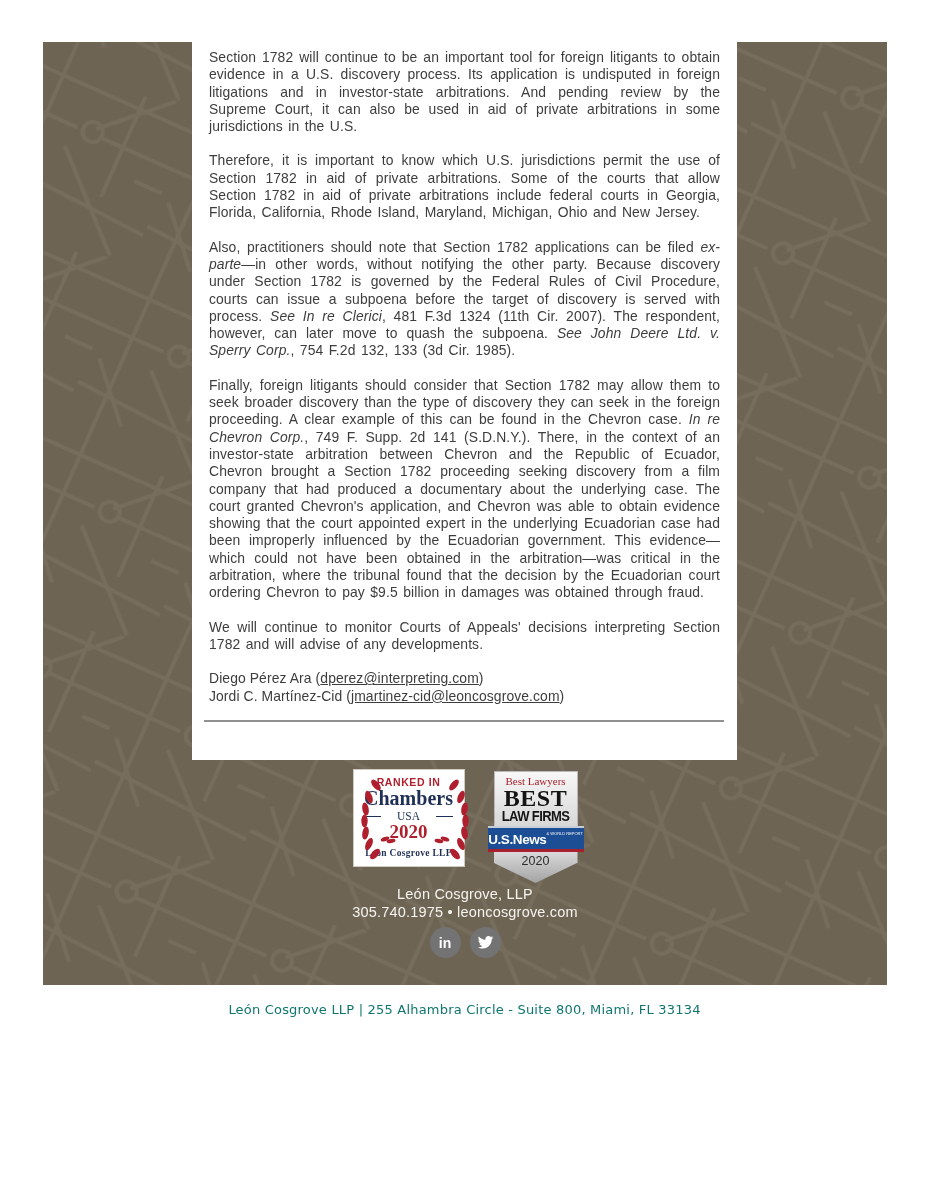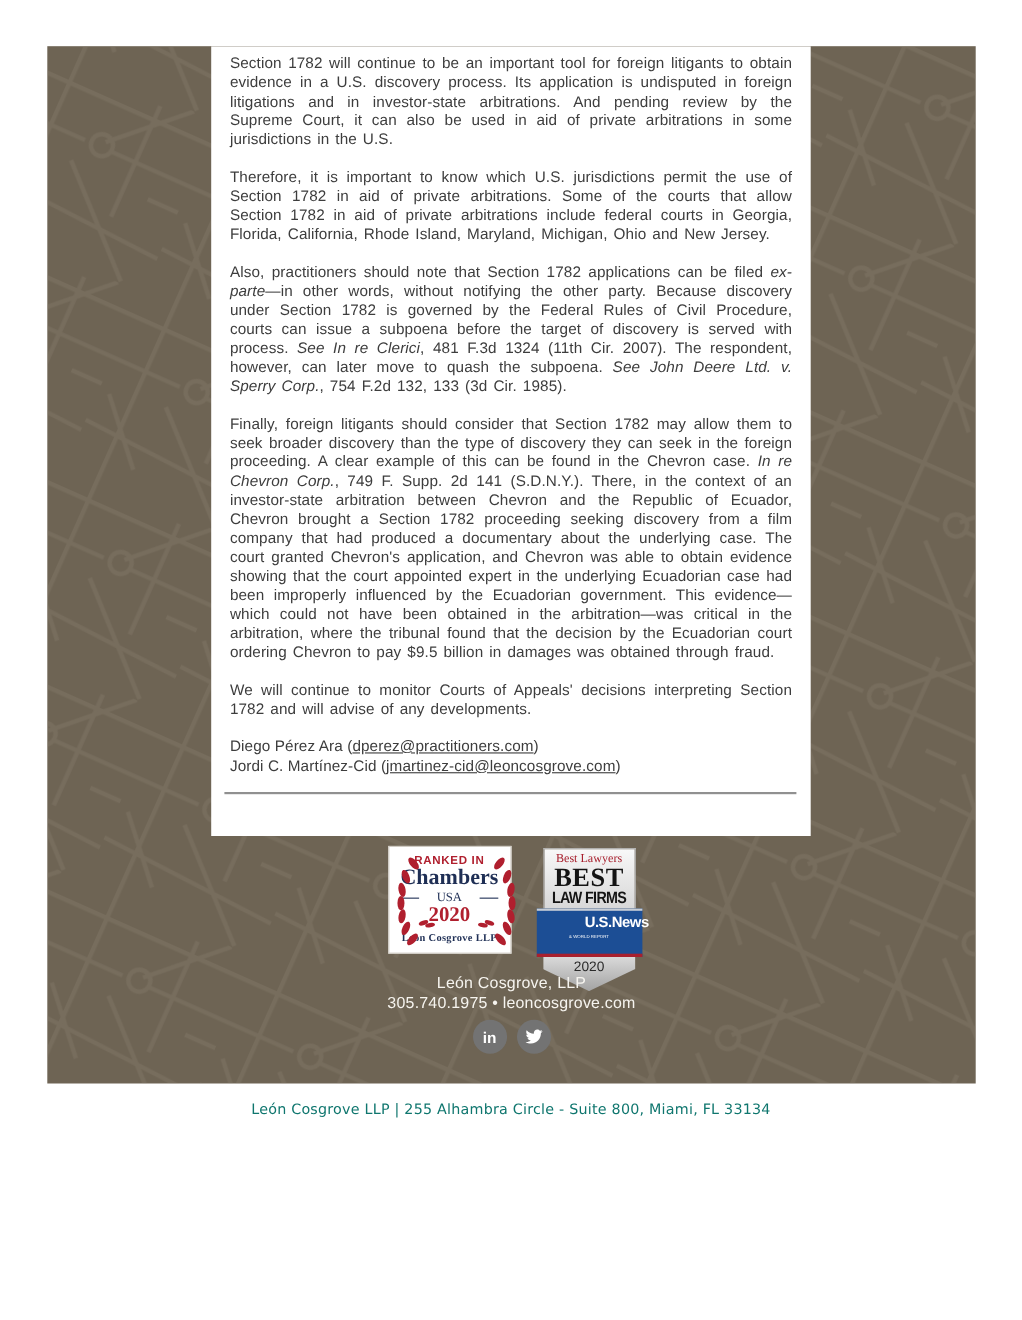--- a/index.html
+++ b/index.html
@@ -38,21 +38,21 @@
 
   .badge-blf { position:relative; width:84px; margin-top:2px; cursor:pointer; }
   .blf-top { background:linear-gradient(#f8f8f8,#d7d7d7); border:1px solid #b9b9b9; border-bottom:none;
              padding:3px 2px 3px; text-align:center; }
   .blf-bl  { font-family:"Liberation Serif", serif; color:#a8202e; font-size:11px; line-height:12px; }
   .blf-best{ font-family:"Liberation Serif", serif; font-weight:bold; color:#141414; font-size:24px; line-height:22px; letter-spacing:0.5px; }
   .blf-lawfirms { font-family:"Liberation Sans", sans-serif; font-weight:bold; color:#141414; font-size:13px;
                   line-height:14px; letter-spacing:-0.6px; transform:scaleY(1.15); }
   .blf-band { position:relative; left:-6px; width:96px; background:#1c4e95; border-top:2px solid #c6cdd6;
               border-bottom:3px solid #a8202e; color:#ffffff; text-align:center; padding:2px 0 1px; }
-  .blf-usnews { font-weight:bold; font-size:13.5px; letter-spacing:-0.4px;padding-left:44px; }
+  .blf-usnews { font-weight:bold; font-size:13.5px; letter-spacing:-0.4px; }
   .blf-wr { font-size:4px; display:inline-block; vertical-align:top; margin-top:1px; letter-spacing:0; }
   .blf-point { width:84px; height:31px; background:linear-gradient(#d9d9d9,#a3a3a3);
                clip-path:polygon(0 0,100% 0,100% 35%,50% 100%,0 35%); text-align:center;
                font-size:12.5px; color:#2a2a2a; padding-top:2px; }
 
   
   .footer-info { position:absolute; left:0; top:843px; width:100%; text-align:center; color:#f6f4ef;
                  font-size:14.5px; line-height:18px; letter-spacing:0.2px; z-index:2; }
   .social-row { position:absolute; left:0; top:885px; width:100%; display:flex; justify-content:center; gap:9px; z-index:2; }
   .social { width:31px; height:31px; border-radius:50%; background:#737373; color:#ffffff; display:flex;
@@ -94,21 +94,21 @@
     <div class="card">
       <div>
           <p class="para"><span>Section 1782 will continue to be an important tool for foreign litigants to obtain evidence in a U.S. discovery process. Its application is undisputed in foreign litigations and in investor-state arbitrations. And pending review by the Supreme Court, it can also be used in aid of private arbitrations in some jurisdictions in the U.S.</span></p>
           <p class="para"><span>Therefore, it is important to know which U.S. jurisdictions permit the use of Section 1782 in aid of private arbitrations. Some of the courts that allow Section 1782 in aid of private arbitrations include federal courts in Georgia, Florida, California, Rhode Island, Maryland, Michigan, Ohio and New Jersey.</span></p>
           <p class="para"><span>Also, practitioners should note that Section 1782 applications can be filed </span><em>ex-parte</em><span>—in other words, without notifying the other party. Because discovery under Section 1782 is governed by the Federal Rules of Civil Procedure, courts can issue a subpoena before the target of discovery is served with process. </span><em>See In re Clerici</em><span>, 481 F.3d 1324 (11th Cir. 2007). The respondent, however, can later move to quash the subpoena. </span><em>See John Deere Ltd. v. Sperry Corp.</em><span>, 754 F.2d 132, 133 (3d Cir. 1985).</span></p>
           <p class="para"><span>Finally, foreign litigants should consider that Section 1782 may allow them to seek broader discovery than the type of discovery they can seek in the foreign proceeding. A clear example of this can be found in the Chevron case. </span><em>In re Chevron Corp.</em><span>, 749 F. Supp. 2d 141 (S.D.N.Y.). There, in the context of an investor-state arbitration between Chevron and the Republic of Ecuador, Chevron brought a Section 1782 proceeding seeking discovery from a film company that had produced a documentary about the underlying case. The court granted Chevron's application, and Chevron was able to obtain evidence showing that the court appointed expert in the underlying Ecuadorian case had been improperly influenced by the Ecuadorian government. This evidence—which could not have been obtained in the arbitration—was critical in the arbitration, where the tribunal found that the decision by the Ecuadorian court ordering Chevron to pay $9.5 billion in damages was obtained through fraud.</span></p>
           <p class="para"><span>We will continue to monitor Courts of Appeals' decisions interpreting Section 1782 and will advise of any developments.</span></p>
         </div>
 
       <div class="contact-lines">
-        <div><span>Diego Pérez Ara (</span><a class="email">dperez@practitioners.com</a><span>)</span></div>
+        <div><span>Diego Pérez Ara (</span><a class="email">dperez@interpreting.com</a><span>)</span></div>
         <div><span>Jordi C. Martínez-Cid (</span><a class="email">jmartinez-cid@leoncosgrove.com</a><span>)</span></div>
       </div>
 
       <hr class="separator">
     </div>
 
     <div class="badges-row">
 
       <div class="badge-chambers">
         <svg class="wreath" width="122" height="98" viewBox="0 0 122 98">

